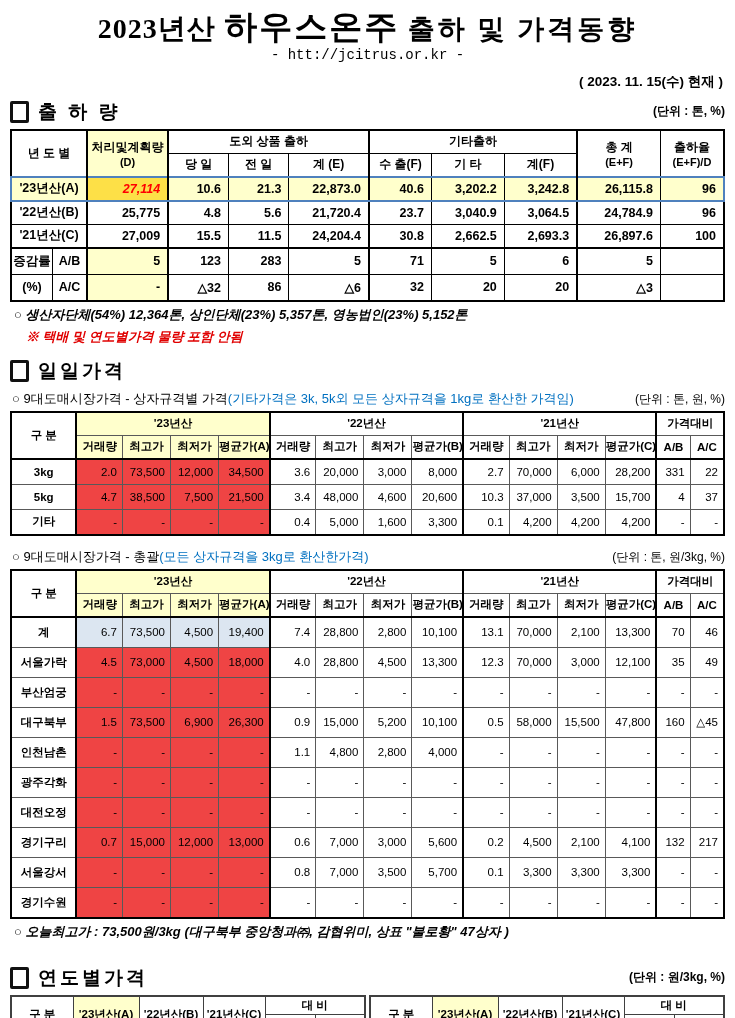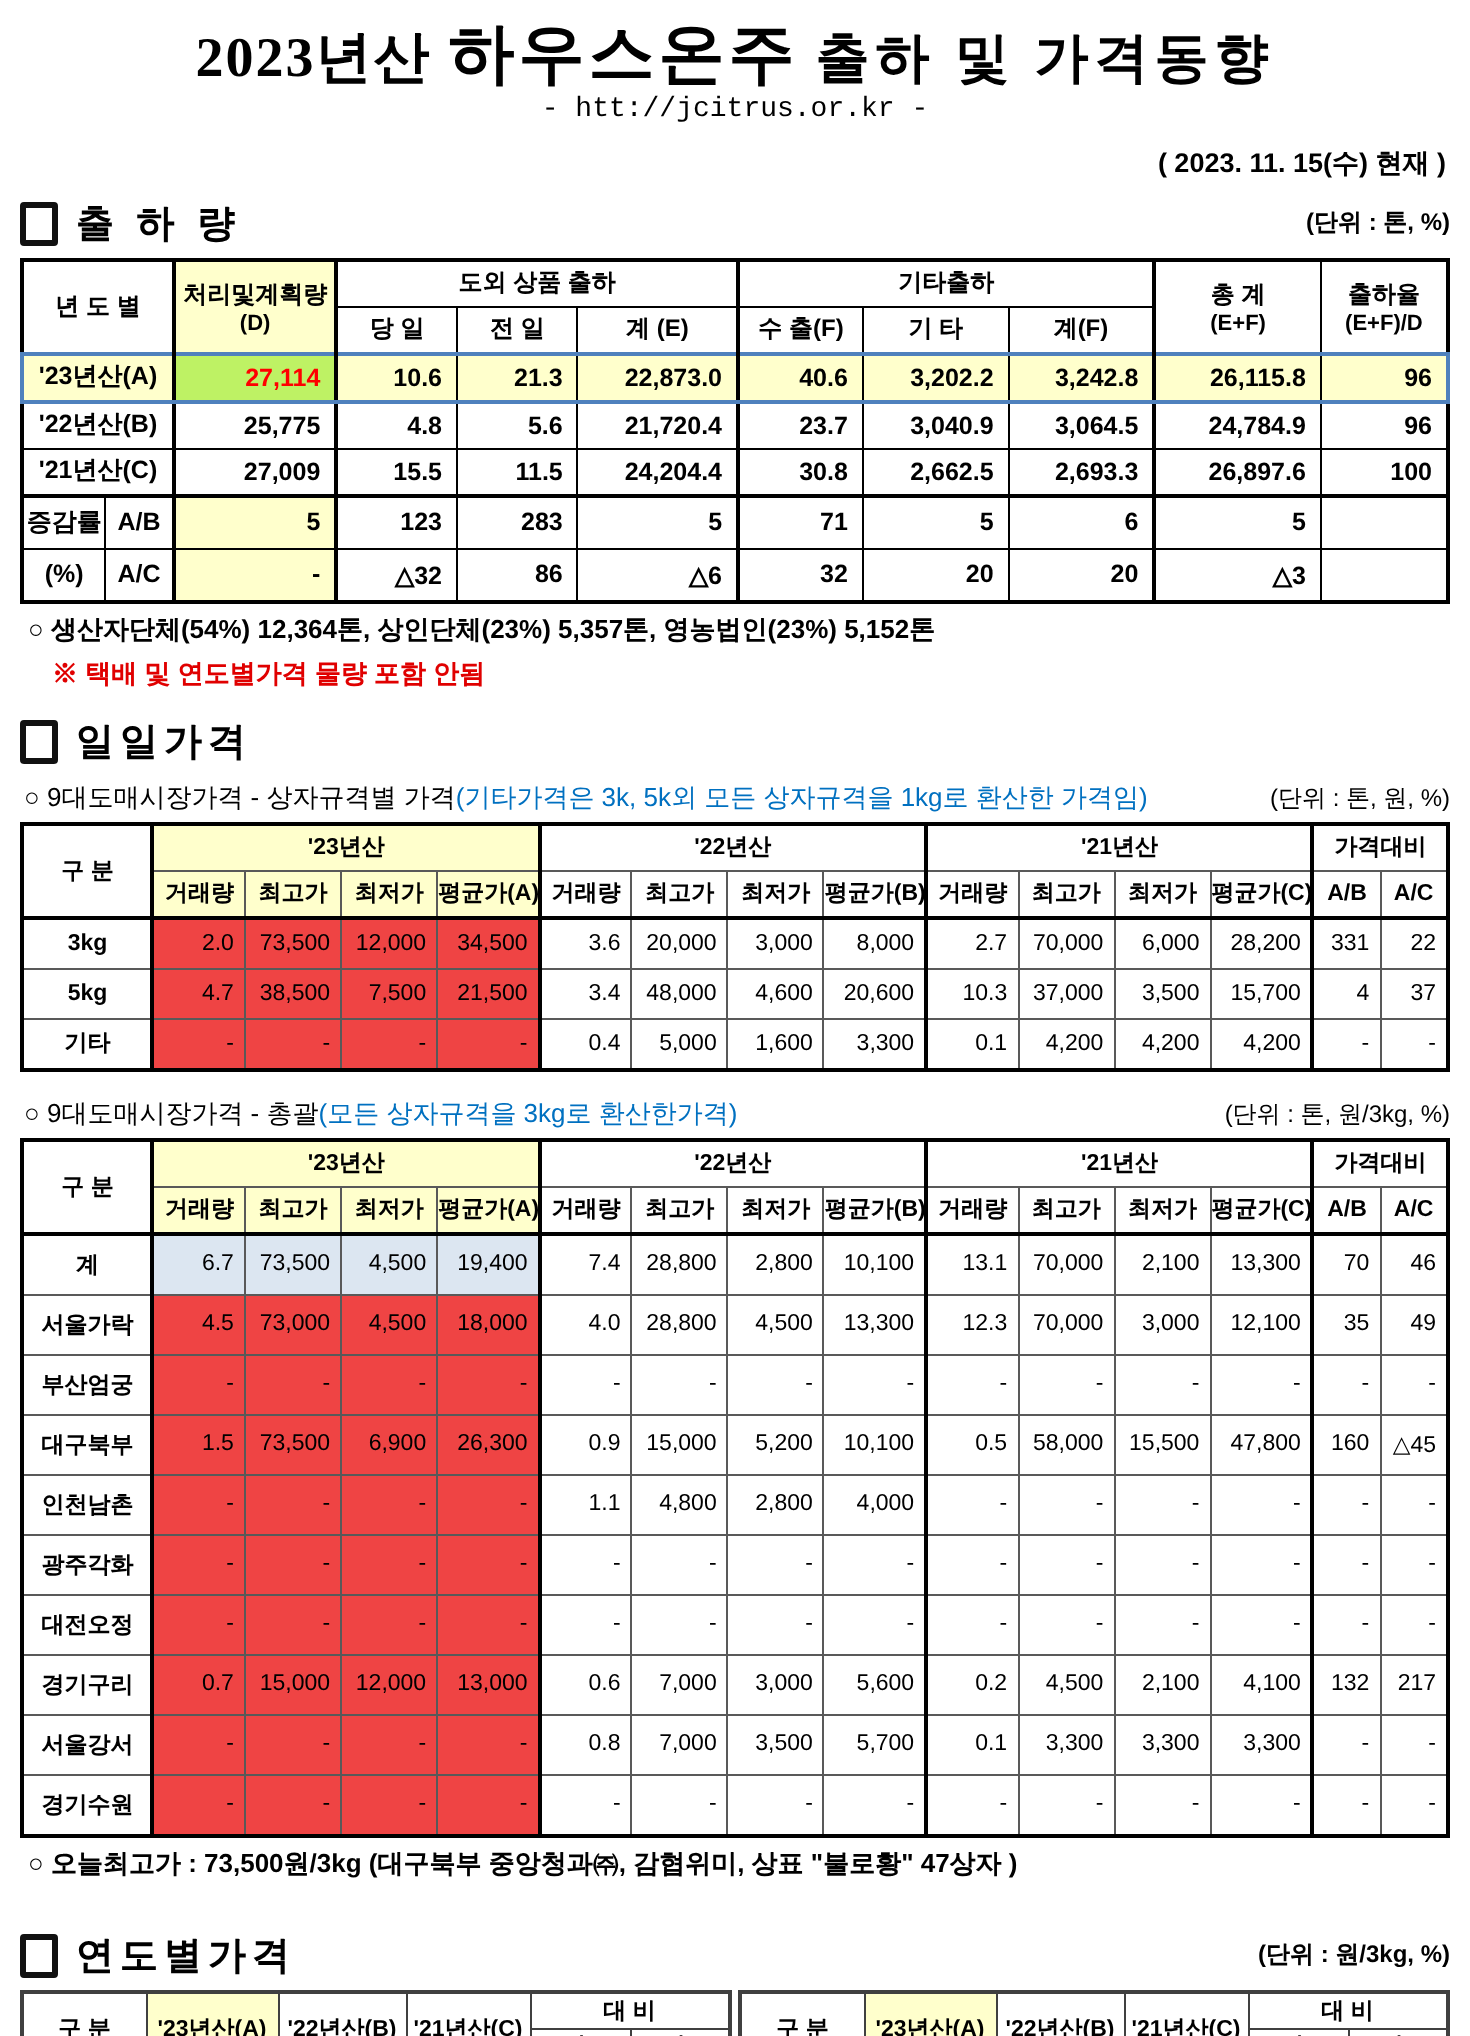--- a/index.html
+++ b/index.html
@@ -18,21 +18,21 @@
   
   .sec{display:flex;align-items:center;margin:8px 0 4px 0;}
   .box-icon{width:13px;height:16px;border:3px solid #111;border-radius:2px;margin-right:9px;flex:none;}
   .sec .t{font-size:19px;font-weight:800;letter-spacing:3px;}
   .sec .unit{margin-left:auto;font-size:12px;font-weight:bold;}
 
   .bullet{display:flex;align-items:baseline;font-size:13px;font-weight:normal;margin:6px 0 3px 2px;}
   .bullet .blue{color:#0070c0;}
   .bullet .unit{margin-left:auto;font-size:12px;white-space:nowrap;}
 
-  .note{font-size:13px;font-weight:bold;margin:4px 0 0 4px;white-space:pre-wrap;}
+  .note{font-size:13px;font-weight:bold;margin:4px 0 0 4px;white-space:pre-wrap;font-style:italic;}
   .note.red{color:#e00000;margin-left:16px;}
 
   
   table{border-collapse:collapse;width:100%;table-layout:fixed;}
   th,td{overflow:hidden;white-space:nowrap;}
 
   
   .t1{border:2px solid #000;}
   .t1 th{border:1px solid #000;font-size:12px;font-weight:bold;padding:1px 0;height:20px;}
   .t1 th .l2{display:block;font-size:11px;}
@@ -42,21 +42,21 @@
   .t1 td{border:1px solid #000;font-size:12.5px;font-weight:bold;height:20px;padding:1px 0;}
   .t1 td:nth-last-child(-n+9){text-align:right;padding-right:7px;}
   .t1 td:nth-last-child(9),.t1 td:nth-last-child(8),.t1 td:nth-last-child(5),
   .t1 td:nth-last-child(2){border-left:2px solid #000;}
   .t1 td:nth-last-child(7),.t1 td:nth-last-child(6),
   .t1 td:nth-last-child(4),.t1 td:nth-last-child(3){border-left:1px dotted #808080;}
   .t1 td.lbl{text-align:center;padding-right:0;}
   .t1 tr.current-year td{background:#ffffcc;border-top:2px solid #4f81bd;border-bottom:2px solid #4f81bd;}
   .t1 tr.current-year td:first-child{border-left:2px solid #4f81bd;}
   .t1 tr.current-year td:last-child{border-right:2px solid #4f81bd;}
-  .t1 tr.current-year td:nth-last-child(9){background:#bef264;color:#ff0000;}
+  .t1 tr.current-year td:nth-last-child(9){background:#fde047;color:#ff0000;font-style:italic;}
   .t1 tr.pct-first td{border-top:2px solid #000;height:23px;}
   .t1 tr.pct-second td{border-top:1px dotted #808080;height:23px;}
   .t1 tr.pct-first td:nth-last-child(9),
   .t1 tr.pct-second td:nth-last-child(9){background:#ffffcc;}
 
   
   .t2{border:2px solid #000;}
   .t2 th{border:1px solid #595959;font-size:11.5px;font-weight:bold;height:20px;padding:1px 0;}
   .t2 th.yellow{background:#ffffcc;}
   .t2 th.grpline{border-left:2px solid #000;}

